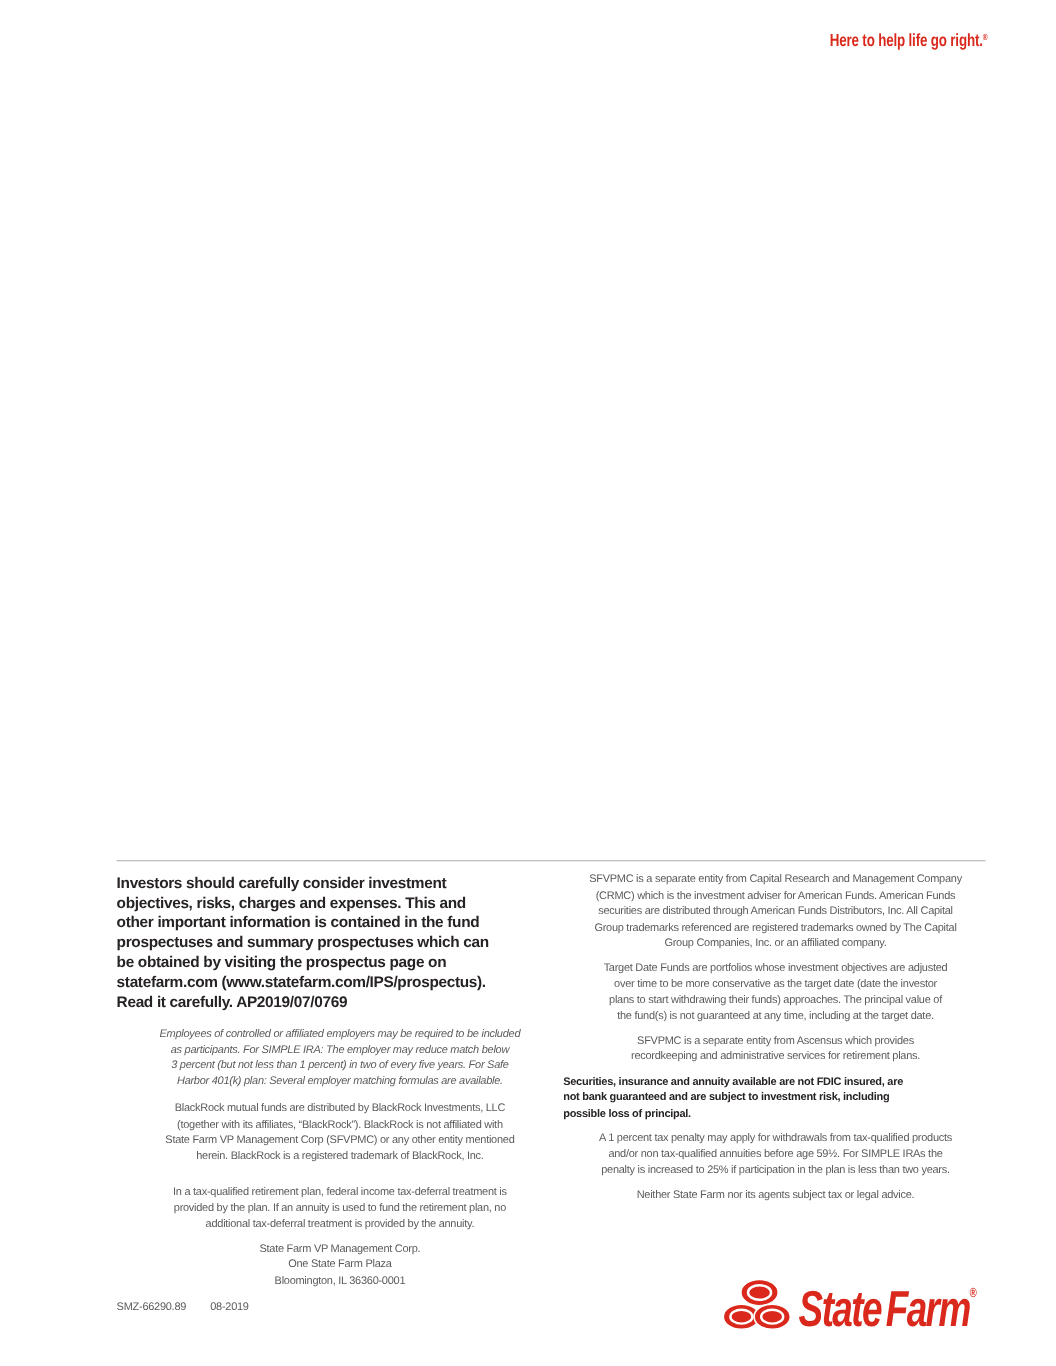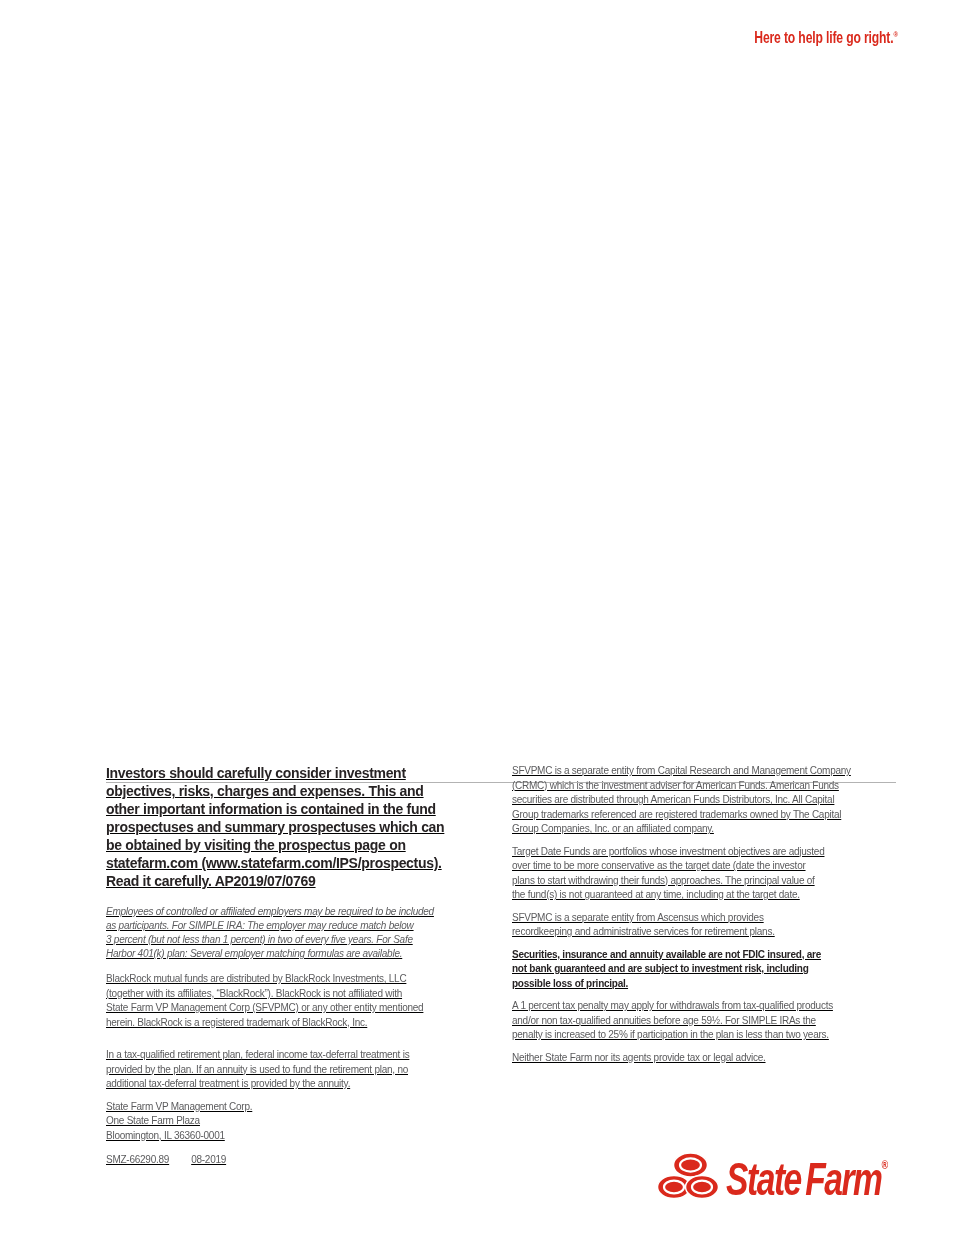--- a/index.html
+++ b/index.html
@@ -20,49 +20,48 @@
     letter-spacing:-0.2px;
   }
   .tagline sup{font-size:8px;vertical-align:6px;}
   
   .divider{
     position:absolute;left:86px;top:782px;
     width:790px;height:1px;background:#b3b3b3;
   }
   
   .columns{
-    position:absolute;left:86px;top:764px;width:792px;
+    position:absolute;left:86px;top:793px;width:792px;
     display:flex;
-    text-decoration:underline;
   }
   .col-left{width:406px;flex:0 0 406px;}
   .col-right{width:386px;flex:0 0 386px;}
   .col p{margin:0;white-space:pre-line;}
   .intro{
     color:#272324;font-weight:bold;font-size:14px;line-height:18px;
     letter-spacing:-0.3px;margin-bottom:15px !important;
   }
   .body-txt{
     color:#5b5b5d;font-size:10px;line-height:14.5px;
-    letter-spacing:-0.25px;margin-bottom:8px !important;
+    letter-spacing:-0.25px;margin-bottom:8px !important;text-align:center;
   }
   .italic-note{
     font-style:italic;line-height:14px;margin-bottom:11px !important;
   }
   .left-sp{margin-bottom:18px !important;}
   .address{margin-bottom:11px !important;}
   .form-line{color:#5b5b5d;font-size:10px;letter-spacing:-0.25px;}
   .form-line .sep{display:inline-block;width:22px;}
   .bold-txt{
     color:#272324;font-weight:bold;font-size:10px;line-height:14.5px;
     letter-spacing:-0.25px;margin-bottom:8px !important;
   }
   
   .sf-logo{
-    position:absolute;right:82px;bottom:42px;
+    position:absolute;right:82px;bottom:32px;
     display:flex;align-items:flex-end;
   }
   .sf-ovals{width:62px;height:48px;margin-right:7px;}
   .sf-text-wrap{width:172px;height:48px;position:relative;}
   .sf-text{
     position:absolute;left:0;bottom:-2px;
     color:#da291c;font-weight:bold;font-style:italic;
     font-size:46px;line-height:46px;white-space:nowrap;
     letter-spacing:-2px;
     transform:scaleX(0.73);transform-origin:left bottom;
@@ -117,21 +116,21 @@
 plans to start withdrawing their funds) approaches. The principal value of
 the fund(s) is not guaranteed at any time, including at the target date.</p>
       <p class="body-txt">SFVPMC is a separate entity from Ascensus which provides
 recordkeeping and administrative services for retirement plans.</p>
       <p class="bold-txt">Securities, insurance and annuity available are not FDIC insured, are
 not bank guaranteed and are subject to investment risk, including
 possible loss of principal.</p>
       <p class="body-txt">A 1 percent tax penalty may apply for withdrawals from tax-qualified products
 and/or non tax-qualified annuities before age 59½. For SIMPLE IRAs the
 penalty is increased to 25% if participation in the plan is less than two years.</p>
-      <p class="body-txt">Neither State Farm nor its agents provide tax or legal advice.</p>
+      <p class="body-txt">Neither State Farm nor its agents subject tax or legal advice.</p>
     </div>
 
   </div>
 
   <div class="sf-logo">
     <svg class="sf-ovals" viewBox="0 0 62 48" xmlns="http://www.w3.org/2000/svg">
       <ellipse cx="33.5" cy="13" rx="17" ry="12" fill="#da291c" stroke="#ffffff" stroke-width="1.5"></ellipse>
       <ellipse cx="33.5" cy="13" rx="10.5" ry="6.6" fill="none" stroke="#ffffff" stroke-width="2.2"></ellipse>
       <ellipse cx="17" cy="35" rx="16.5" ry="11.5" fill="#da291c" stroke="#ffffff" stroke-width="1.5"></ellipse>
       <ellipse cx="17" cy="35" rx="10" ry="6.3" fill="none" stroke="#ffffff" stroke-width="2.2"></ellipse>

